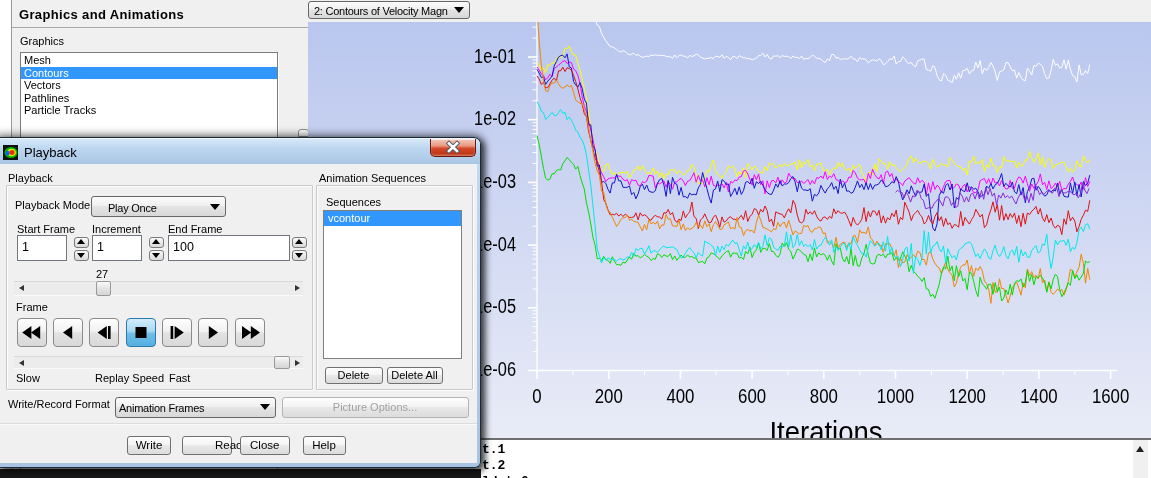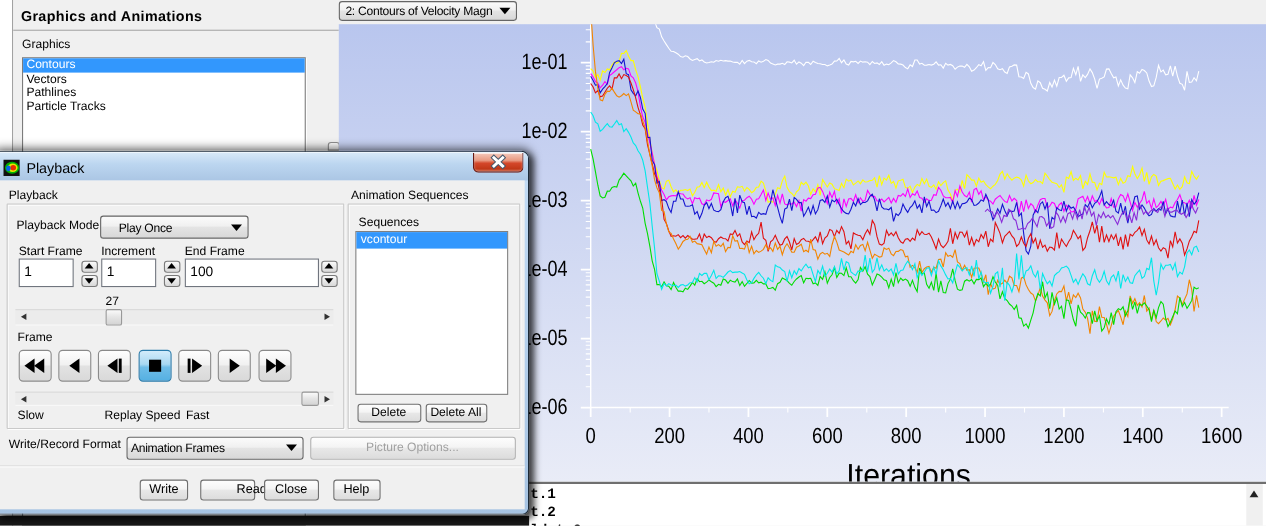--- a/index.html
+++ b/index.html
@@ -33,20 +33,21 @@
 <div id="root">
 
   <div class="ab" style="left:0;top:0;width:11px;height:478px;background:#fff;"></div>
   <div class="ab" style="left:11px;top:0;width:1px;height:478px;background:#9a9a9a;"></div>
 
   <div class="ab" style="left:12px;top:0;width:296px;height:478px;background:#f0f0f0;"></div>
   <div class="ab" style="left:19px;top:7px;font-size:13px;font-weight:bold;letter-spacing:.35px;color:#000;">Graphics and Animations</div>
   <div class="ab" style="left:12px;top:27px;width:296px;height:1px;background:#a8a8a8;"></div>
   <div class="lbl" style="left:20px;top:35px;">Graphics</div>
   <div class="ab" style="left:20px;top:52px;width:258px;height:426px;background:#fff;border:1px solid #7c7c7c;box-shadow:1px 1px 0 #fff;">
+    <div style="font-size:11px;padding:1px 0 0 3px;line-height:12.5px;color:#000;">Mesh</div>
     <div style="font-size:11px;background:#3297fd;color:#fff;padding-left:3px;line-height:12.5px;">Contours</div>
     <div style="font-size:11px;padding-left:3px;line-height:12.5px;color:#000;">Vectors</div>
     <div style="font-size:11px;padding-left:3px;line-height:12.5px;color:#000;">Pathlines</div>
     <div style="font-size:11px;padding-left:3px;line-height:12.5px;color:#000;">Particle Tracks</div>
   </div>
 
   <div class="ab" style="left:298px;top:129px;width:11px;height:8px;background:#fdfdfd;border:1px solid #909090;border-radius:3px 3px 0 0;"></div>
 
   <div class="ab" style="left:308px;top:0;width:843px;height:22px;background:#f0f0f0;"></div>
   <div class="combo" style="left:308px;top:1px;width:162px;height:18px;">

